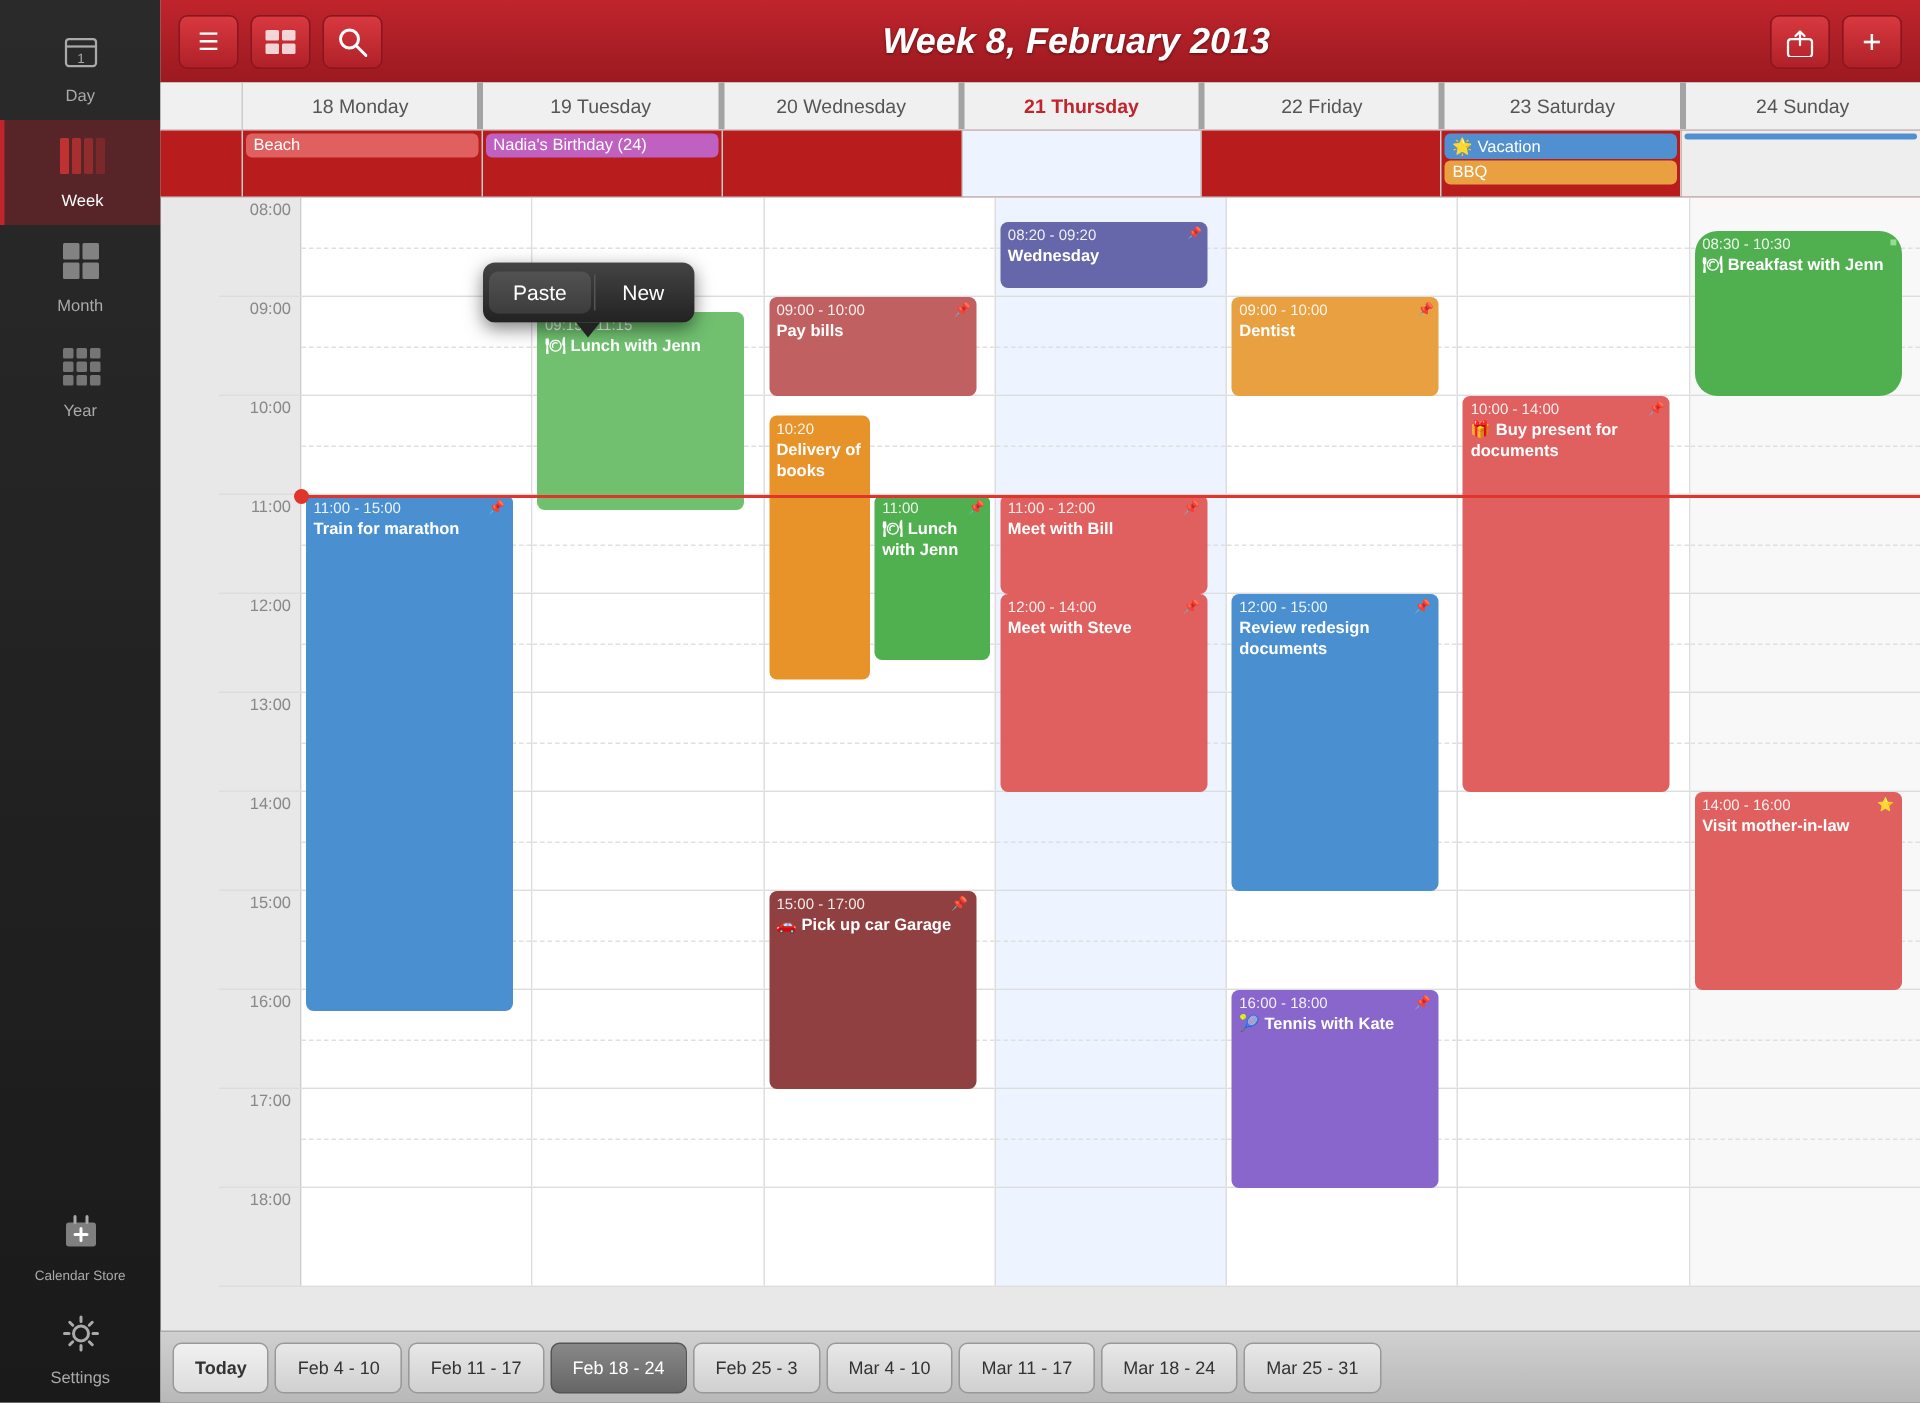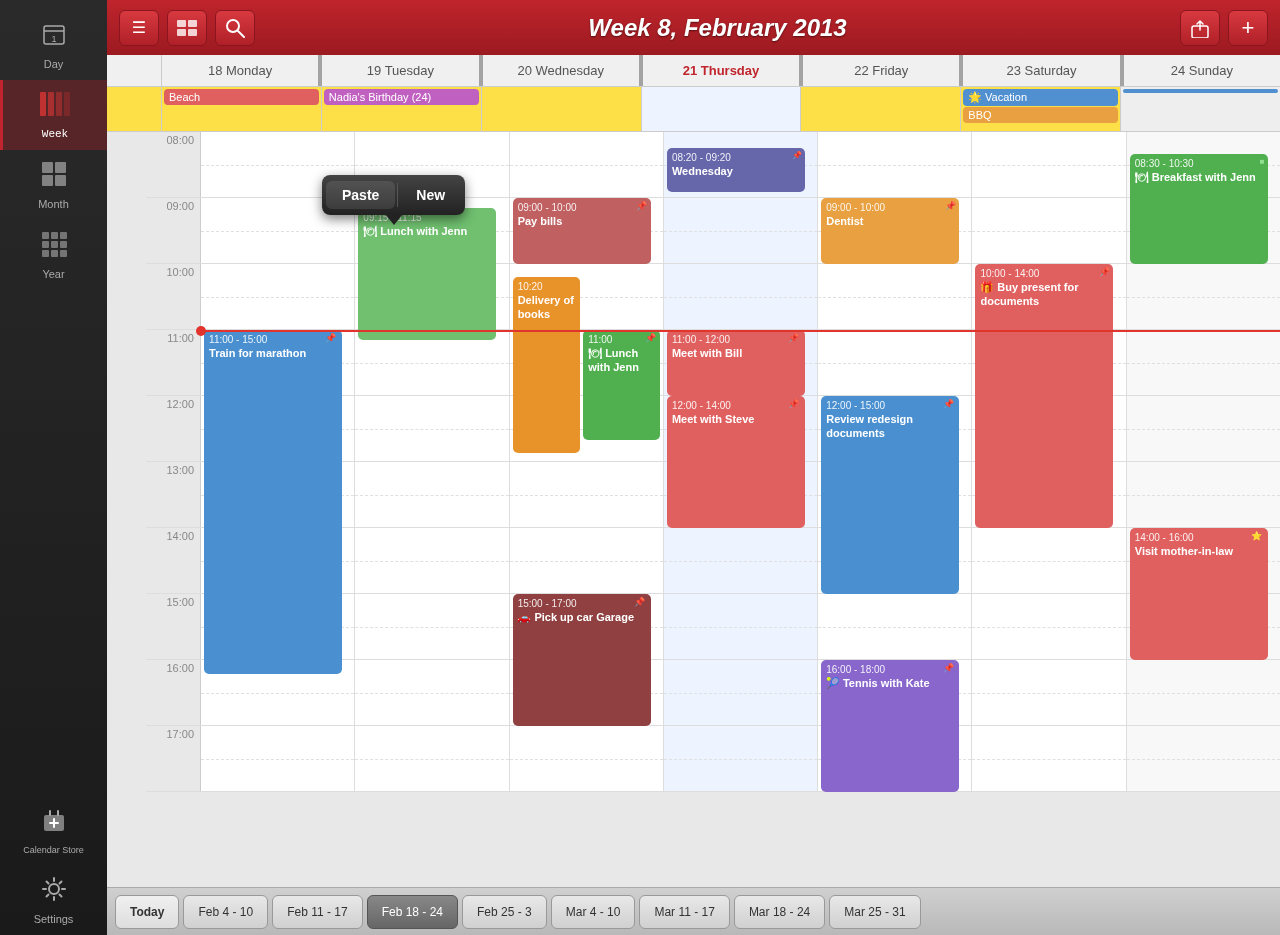--- a/index.html
+++ b/index.html
@@ -79,21 +79,21 @@
     .day-header {
       flex: 1;
       text-align: center;
       padding: 8px 4px;
       font-size: 13px;
       color: #555;
       border-right: 4px solid #a3a3a3;
       font-weight: 500;
     }
     .day-header.today { color: #c0242c; font-weight: 700; }
-    .all-day-row { display: flex; background: #fde047; border-bottom: 1px solid #ccc; flex-shrink: 0; min-height: 45px; }
+    .all-day-row { display: flex; background: #b91c1c; border-bottom: 1px solid #ccc; flex-shrink: 0; min-height: 45px; }
     .all-day-gutter { width: 55px; flex-shrink: 0; border-right: 1px solid #ccc; }
     .all-day-cell { flex: 1; border-right: 1px solid #ccc; padding: 2px; position: relative; }
     .all-day-event {
       border-radius: 4px;
       padding: 2px 5px;
       font-size: 11px;
       color: white;
       font-weight: 500;
       white-space: nowrap;
       overflow: hidden;
@@ -192,21 +192,21 @@
       background: linear-gradient(to bottom, #444, #222);
       border-radius: 8px;
       padding: 6px 4px;
       display: flex;
       gap: 2px;
       box-shadow: 0 4px 12px rgba(0,0,0,0.5);
     }
     .tooltip-btn {
       color: white;
       font-size: 14px;
-      font-weight: 700;
+      font-weight: 400;
       padding: 6px 16px;
       border-radius: 6px;
       cursor: pointer;
     }
     .tooltip-btn:first-child { background: rgba(255,255,255,0.1); }
     .tooltip-divider { width: 1px; background: #555; margin: 2px 0; }
     .tooltip-arrow {
       width: 0; height: 0;
       border-left: 8px solid transparent;
       border-right: 8px solid transparent;
@@ -230,21 +230,21 @@
 
   <div class="sidebar-item active" style="background:rgba(200,30,40,0.3); border-left: 3px solid #c0242c;">
     <div class="sidebar-icon">
       <svg width="32" height="28" viewBox="0 0 32 28" fill="none">
         <rect x="1" y="2" width="6" height="24" rx="1" fill="#cc3333" opacity="0.9"></rect>
         <rect x="9" y="2" width="6" height="24" rx="1" fill="#cc3333" opacity="0.7"></rect>
         <rect x="17" y="2" width="6" height="24" rx="1" fill="#cc3333" opacity="0.5"></rect>
         <rect x="25" y="2" width="6" height="24" rx="1" fill="#cc3333" opacity="0.3"></rect>
       </svg>
     </div>
-    <span class="sidebar-label" style="color:white;font-family:Liberation Mono, monospace;">Week</span>
+    <span class="sidebar-label" style="color:white;">Week</span>
   </div>
 
   <div class="sidebar-item">
     <div class="sidebar-icon">
       <svg width="28" height="28" viewBox="0 0 28 28" fill="none">
         <rect x="2" y="2" width="11" height="11" rx="1" fill="#aaa" opacity="0.7"></rect>
         <rect x="15" y="2" width="11" height="11" rx="1" fill="#aaa" opacity="0.7"></rect>
         <rect x="2" y="15" width="11" height="11" rx="1" fill="#aaa" opacity="0.7"></rect>
         <rect x="15" y="15" width="11" height="11" rx="1" fill="#aaa" opacity="0.7"></rect>
       </svg>
@@ -381,21 +381,21 @@
         </div>
         <div class="day-cell">
             <div class="half-line"></div>
           </div>
         <div class="day-cell">
             <div class="half-line"></div>
           </div>
         <div class="day-cell" style="border-right:none; background:#f8f8f8;">
           <div class="half-line"></div>
 
-          <div class="event" style="background:#50b050; top:22px; height:110px; left:2%; width:90%;">
+          <div class="event" style="background:#50b050; top:22px; height:110px; left:2%; width:90%;border-radius:15px;">
             <div class="event-time">08:30 - 10:30</div>
             <div class="event-title">🍽 Breakfast with Jenn</div>
             <span style="position:absolute;right:3px;top:3px;font-size:8px; color:#90e090;">■</span>
           </div>
         </div>
       </div>
 
       <div class="hour-row">
         <div class="hour-label">09:00</div>
         <div class="day-cell">
@@ -708,20 +708,30 @@
             <div class="half-line"></div>
           </div>
         <div class="day-cell">
             <div class="half-line"></div>
           </div>
         <div class="day-cell" style="border-right:none; background:#f8f8f8;">
             <div class="half-line"></div>
           </div>
       </div>
 
+      <div class="hour-row">
+        <div class="hour-label">18:00</div>
+        <div class="day-cell"></div>
+        <div class="day-cell"></div>
+        <div class="day-cell"></div>
+        <div class="day-cell today-col"></div>
+        <div class="day-cell"></div>
+        <div class="day-cell"></div>
+        <div class="day-cell" style="border-right:none; background:#f8f8f8;"></div>
+      </div>
 
     </div>
   </div>
 
   <div id="bottom-nav">
     <div class="nav-btn today-btn">Today</div>
     <div class="nav-btn">Feb 4 - 10</div>
     <div class="nav-btn">Feb 11 - 17</div>
     <div class="nav-btn active">Feb 18 - 24</div>
     <div class="nav-btn">Feb 25 - 3</div>

